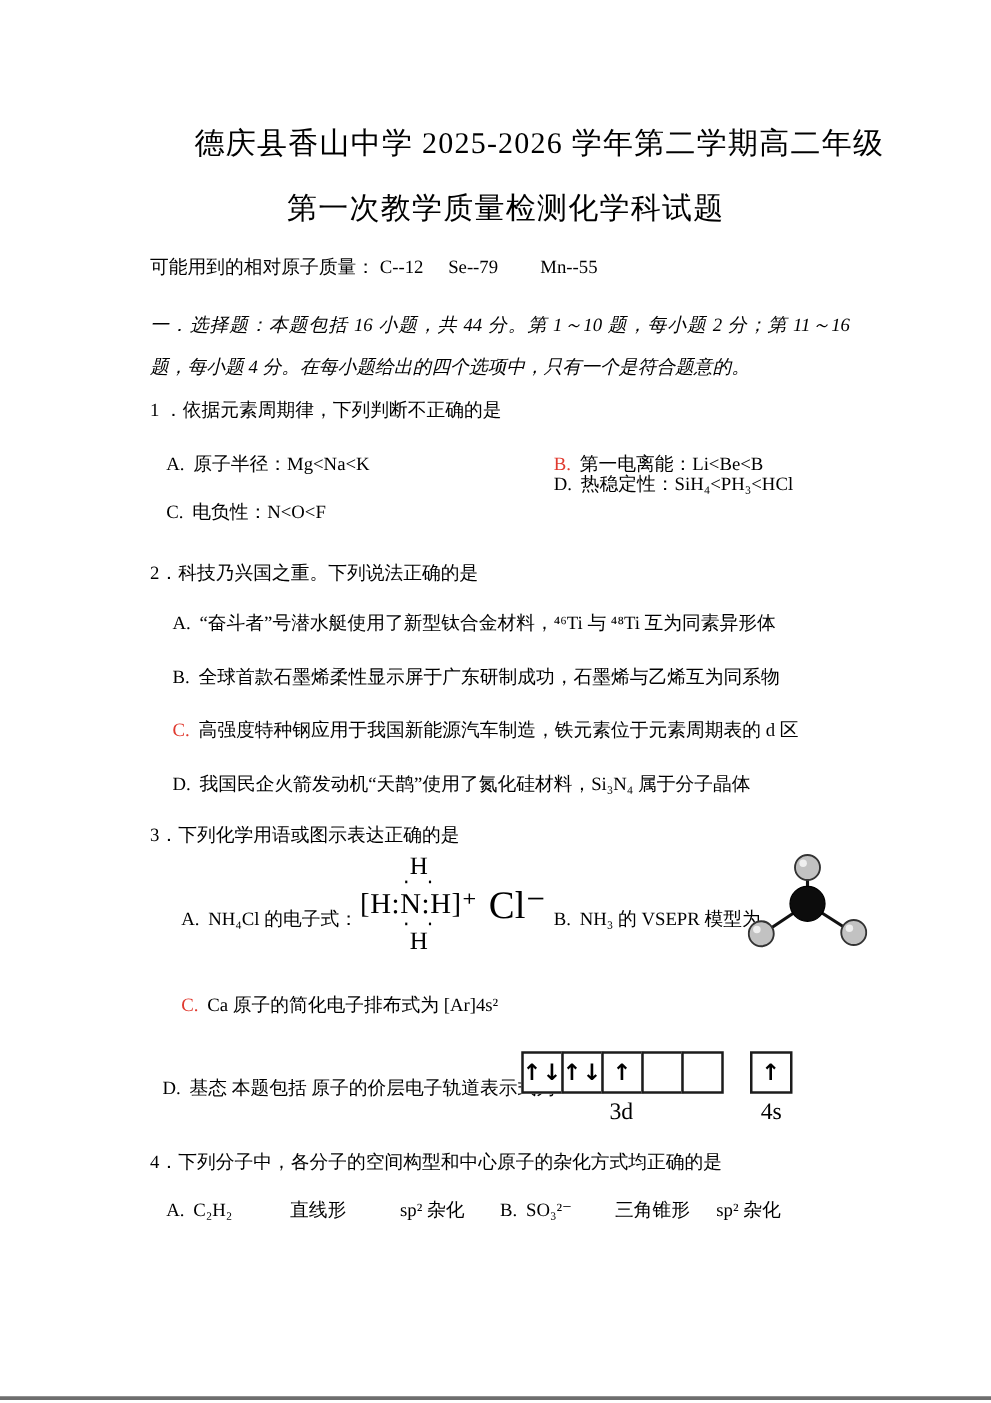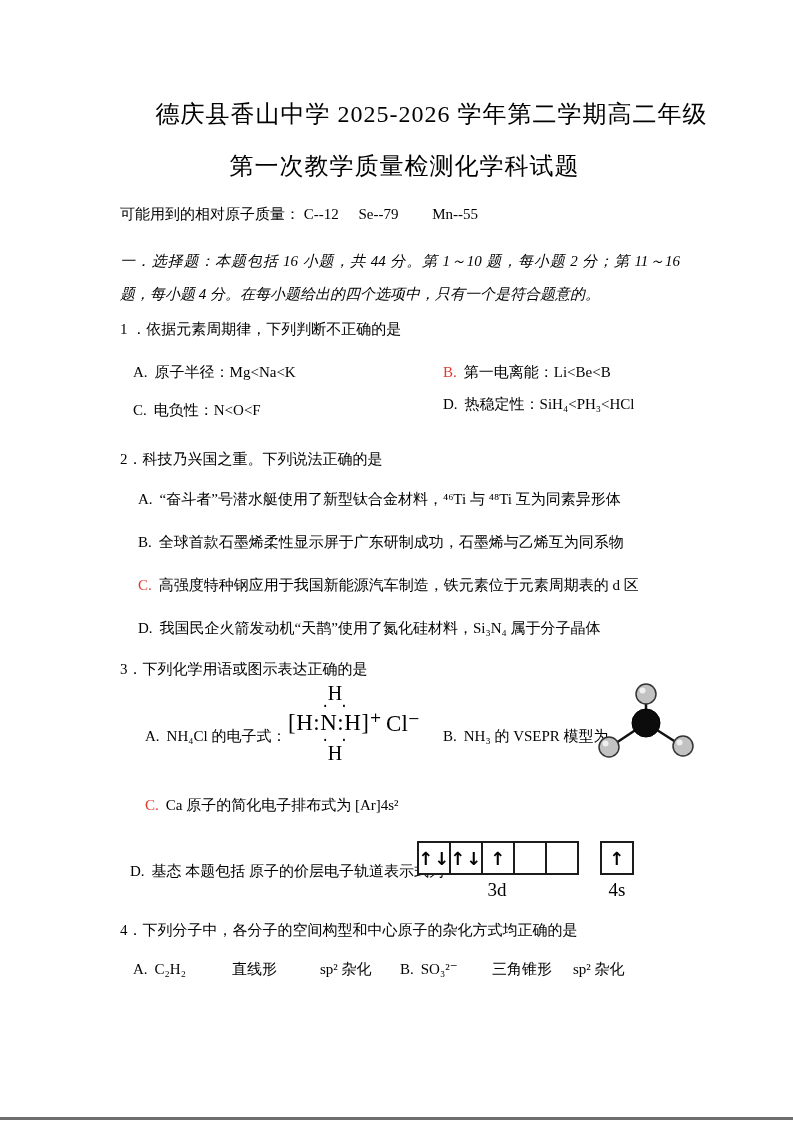--- a/index.html
+++ b/index.html
@@ -15,21 +15,21 @@
   .red{color:var(--answer-red,#e03a2f);}
   .optletter{display:inline-block;margin-right:7px;}
   .gap1{margin-left:16px;}
   .gap2{margin-left:30px;}
   
   .lewis{display:flex;align-items:center;line-height:1;}
   .lewis-col{display:flex;flex-direction:column;align-items:center;}
   .lewis-h{font-size:20px;line-height:18px;}
   .lewis-dots{font-size:14px;line-height:8px;letter-spacing:1px;font-family:"DejaVu Sans Mono",monospace;}
   .lewis-core{font-size:23px;line-height:26px;letter-spacing:0.5px;}
-  .lewis-ion{font-size:23px;margin-left:4px;}
+  .lewis-ion{font-size:31px;margin-left:9px;}
   
   .orb-row{display:flex;align-items:flex-start;}
   .obox{
     width:30px;height:30px;border:2px solid #1c1c1c;margin-left:-2px;
     display:flex;align-items:center;justify-content:center;
     font-size:18px;letter-spacing:1px;background:#fff;
     font-family:"DejaVu Sans",sans-serif;font-weight:bold;
   }
   .obox:first-child{margin-left:0;}
   .sbox{margin-left:0;}
@@ -56,21 +56,21 @@
   <div class="abs t15" style="top:320px;left:120px;">1 ．依据元素周期律，下列判断不正确的是</div>
   <div class="abs t15" style="top:363px;left:133px;">
     <span class="optletter">A.</span><span>原子半径：Mg&lt;Na&lt;K</span>
   </div>
   <div class="abs t15" style="top:363px;left:443px;">
     <span class="optletter red">B.</span><span>第一电离能：Li&lt;Be&lt;B</span>
   </div>
   <div class="abs t15" style="top:401px;left:133px;">
     <span class="optletter">C.</span><span>电负性：N&lt;O&lt;F</span>
   </div>
-  <div class="abs t15" style="top:395px;left:443px;">
+  <div class="abs t15" style="top:379px;left:443px;">
     <span class="optletter">D.</span><span>热稳定性：SiH₄&lt;PH₃&lt;HCl</span>
   </div>
 
   <div class="abs t15" style="top:450px;left:120px;">2．科技乃兴国之重。下列说法正确的是</div>
   <div class="abs t15" style="top:490px;left:138px;">
     <span class="optletter">A.</span><span>“奋斗者”号潜水艇使用了新型钛合金材料，⁴⁶Ti 与 ⁴⁸Ti 互为同素异形体</span>
   </div>
   <div class="abs t15" style="top:576px;left:138px;">
     <span class="optletter red">C.</span><span>高强度特种钢应用于我国新能源汽车制造，铁元素位于元素周期表的 d 区</span>
   </div>

